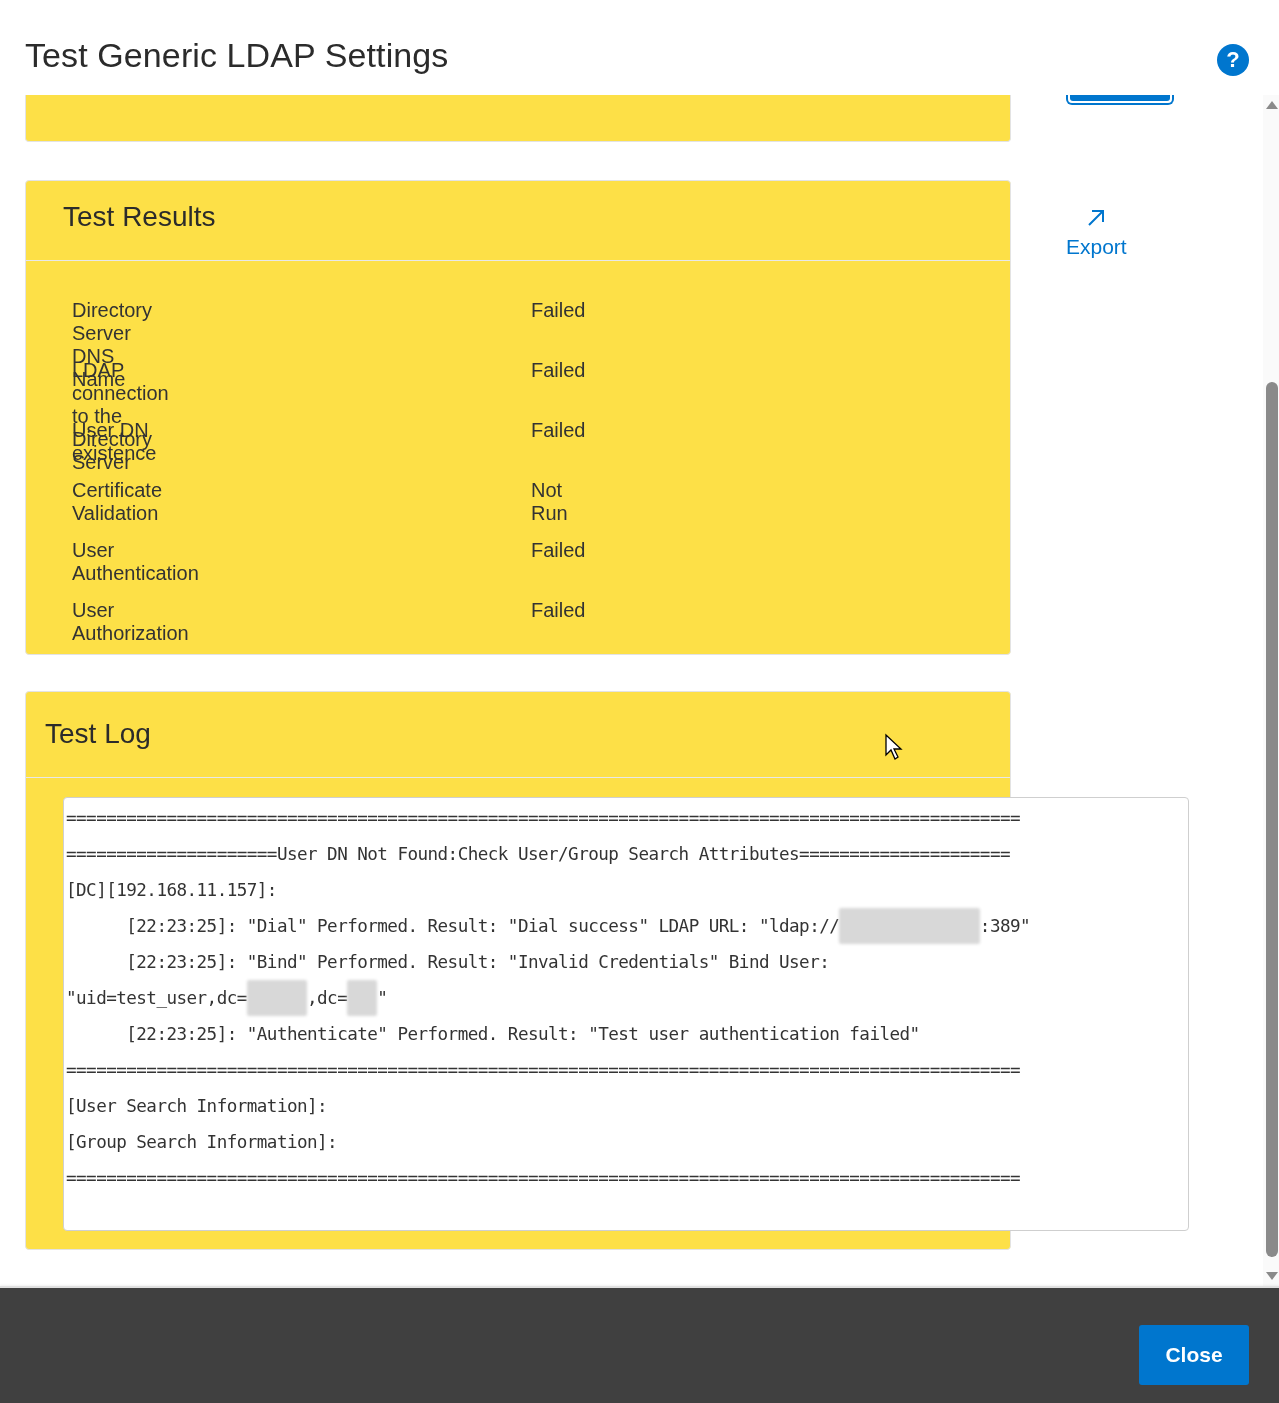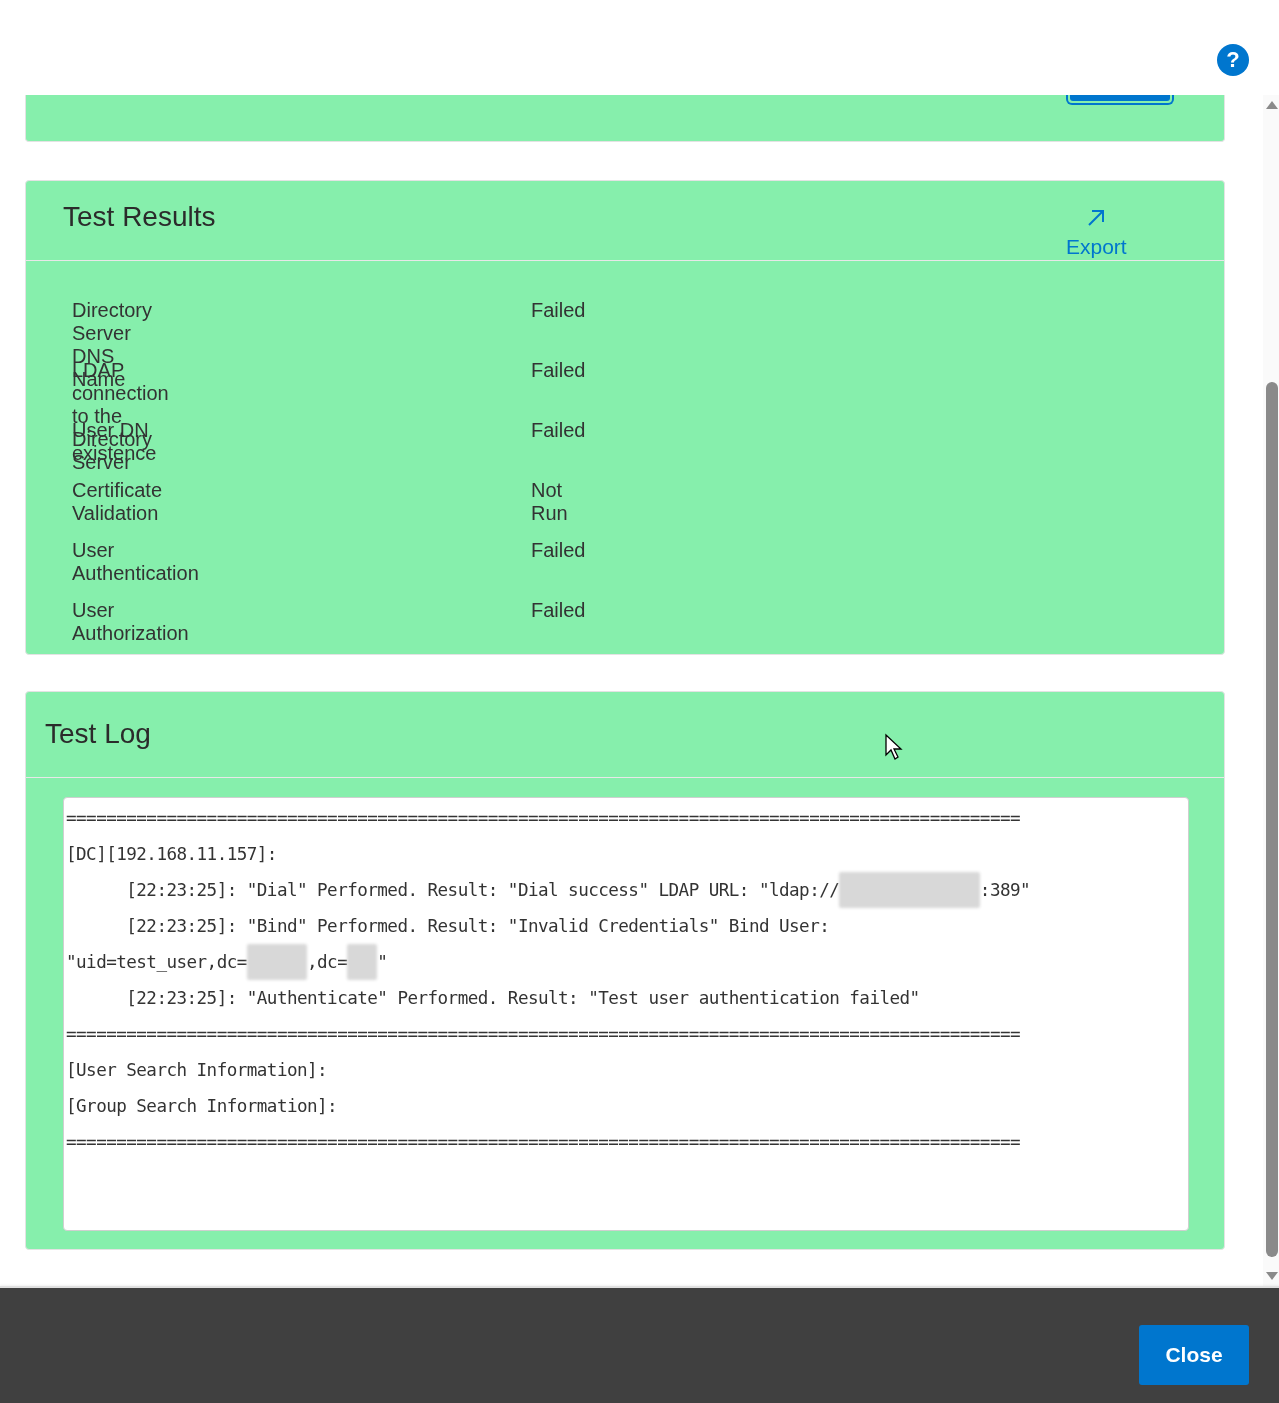--- a/index.html
+++ b/index.html
@@ -5,21 +5,21 @@
     * { box-sizing: border-box; margin: 0; padding: 0; }
     html, body { width: 1279px; height: 1403px; background: #ffffff; overflow: hidden; }
     body { font-family: "Liberation Sans", "DejaVu Sans", sans-serif; color: #333333; position: relative; }
 
     .dialog-header { position: absolute; left: 0; top: 0; width: 1279px; height: 95px; background: #fff; }
     .dialog-title { position: absolute; left: 25px; top: 36px; font-size: 34px; color: #2b2b2b; font-weight: normal; letter-spacing: 0.1px; }
     .help-icon { position: absolute; left: 1217px; top: 44px; width: 32px; height: 32px; border-radius: 50%; background: #0076ce; color: #fff; font-weight: bold; font-size: 22px; text-align: center; line-height: 32px; cursor: pointer; }
 
     .scroll-area { position: absolute; left: 0; top: 95px; width: 1279px; height: 1191px; overflow: hidden; }
 
-    .card { position: absolute; left: 25px; width: 1200px; background: #86efac; border: 1px solid #e3e3e3; border-radius: 4px; }
+    .card { position: absolute; left: 25px; width: 986px; background: #fde047; border: 1px solid #e3e3e3; border-radius: 4px; }
     .card-top { top: -10px; height: 57px; border-top: none; border-radius: 0 0 4px 4px; }
     .top-button { position: absolute; left: 1040px; top: -4px; width: 108px; height: 24px; border: 2px solid #0076ce; border-top: none; border-radius: 0 0 6px 6px; padding: 2px; }
     .top-button-inner { width: 100%; height: 100%; background: #0076ce; border-radius: 0 0 3px 3px; }
 
     .card-results { top: 85px; height: 475px; }
     .card-head { height: 80px; border-bottom: 1px solid #e8e8e8; position: relative; }
     .card-title { position: absolute; left: 37px; top: 20px; font-size: 28px; color: #2b2b2b; }
     .export-link { position: absolute; left: 1040px; top: 26px; font-size: 21px; color: #0076ce; cursor: pointer; display: flex; align-items: center; gap: 6px; flex-direction: column; }
     .export-icon { width: 22px; height: 22px; }
 
@@ -42,20 +42,21 @@
 
     .dialog-footer { position: absolute; left: 0; top: 1286px; width: 1279px; height: 117px; background: #404040; border-top: 2px solid #e0e0e0; box-shadow: 0 -1px 2px rgba(0,0,0,0.06); }
     .close-button { position: absolute; left: 1139px; top: 37px; width: 110px; height: 60px; background: #0076ce; color: #fff; border: none; border-radius: 3px; font-family: "Liberation Sans", sans-serif; font-size: 21px; font-weight: bold; cursor: pointer; }
 
     .cursor { position: absolute; left: 884px; top: 733px; width: 20px; height: 30px; }
   </style>
 </head>
 <body>
 
 <div class="dialog-header">
+  <div class="dialog-title">Test Generic LDAP Settings</div>
   <div class="help-icon">?</div>
 </div>
 
 <div class="scroll-area">
 
   <div class="card card-top">
     <div class="top-button">
       <div class="top-button-inner"></div>
     </div>
   </div>
@@ -97,20 +98,21 @@
       </div>
     </div>
   </div>
 
   <div class="card card-log">
     <div class="card-head">
       <div class="card-title">Test Log</div>
     </div>
     <div class="log-box">
       <div class="log-line">===============================================================================================</div>
+      <div class="log-line">=====================User DN Not Found:Check User/Group Search Attributes=====================</div>
       <div class="log-line">[DC][192.168.11.157]:</div>
       <div class="log-line"><span>      [22:23:25]: "Dial" Performed. Result: "Dial success" LDAP URL: "ldap://</span><span class="blur">192.168.11.157</span><span>:389"</span></div>
       <div class="log-line">      [22:23:25]: "Bind" Performed. Result: "Invalid Credentials" Bind User:</div>
       <div class="log-line"><span>"uid=test_user,dc=</span><span class="blur">lpslab</span><span>,dc=</span><span class="blur">net</span><span>"</span></div>
       <div class="log-line">      [22:23:25]: "Authenticate" Performed. Result: "Test user authentication failed"</div>
       <div class="log-line">===============================================================================================</div>
       <div class="log-line">[User Search Information]:</div>
       <div class="log-line">[Group Search Information]:</div>
       <div class="log-line">===============================================================================================</div>
     </div>

